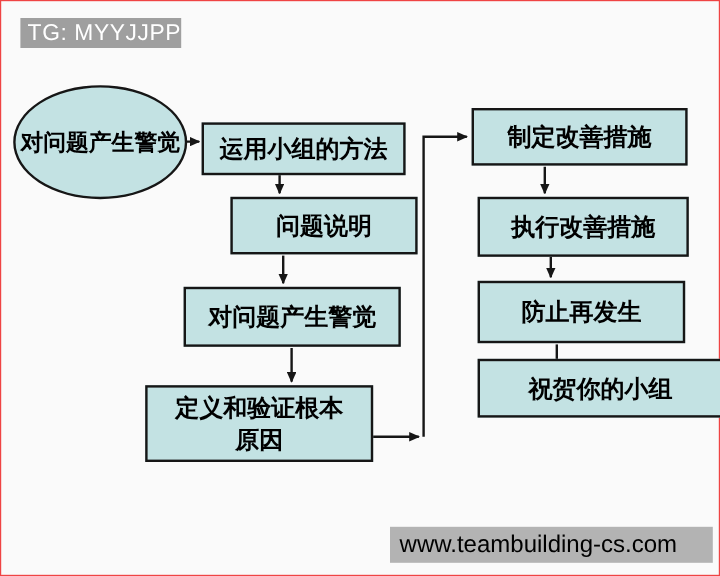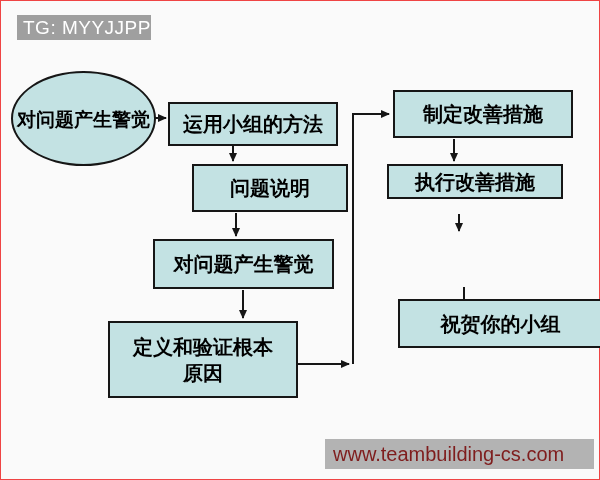--- a/index.html
+++ b/index.html
@@ -18,21 +18,21 @@
     position:absolute;left:16px;top:14px;
     width:134px;height:25px;
     background:#9f9f9f;color:#ffffff;
     font-size:19px;line-height:25px;
     padding-left:6px;box-sizing:border-box;
     letter-spacing:0.5px;
   }
   .watermark{
     position:absolute;left:324px;top:438px;
     width:269px;height:30px;
-    background:#b3b3b3;color:#7f1d1d;
+    background:#b3b3b3;color:#000000;
     font-size:20px;line-height:30px;
     padding-left:8px;box-sizing:border-box;
   }
   .connectors{position:absolute;left:0;top:0;width:600px;height:480px;}
   .node{
     position:absolute;
     background:#c3e2e3;
     border:2px solid #161616;
     box-sizing:border-box;
     display:flex;align-items:center;justify-content:center;
@@ -89,35 +89,38 @@
   <div class="node" style="left:172px;top:163px;width:156px;height:48px;margin-left:19px;">
     <span class="lbl">问题说明</span>
   </div>
 
   <div class="node" style="left:152px;top:238px;width:181px;height:50px;">
     <span>
       <span class="lbl">对问题产生警觉</span>
     </span>
   </div>
 
-  <div class="node" style="left:107px;top:320px;width:190px;height:77px;">
+  <div class="node" style="left:120px;top:320px;width:190px;height:64px;">
     <span>
       <span class="lbl">定义和验证根本</span>
       <span class="lbl">原因</span>
     </span>
   </div>
 
   <div class="node" style="left:392px;top:89px;width:180px;height:48px;">
     <span class="lbl">制定改善措施</span>
   </div>
 
-  <div class="node" style="left:386px;top:163px;width:176px;height:35px;">
+  <div class="node" style="left:397px;top:163px;width:176px;height:50px;">
     <span class="lbl">执行改善措施</span>
   </div>
 
+  <div class="node" style="left:397px;top:233px;width:173px;height:52px;">
+    <span class="lbl">防止再发生</span>
+  </div>
 
   <div class="node" style="left:397px;top:298px;width:205px;height:49px;text-align:right;">
     <span class="lbl">祝贺你的小组</span>
   </div>
 
   <div class="watermark">www.teambuilding-cs.com</div>
 
 </div>
 
 </body></html>

